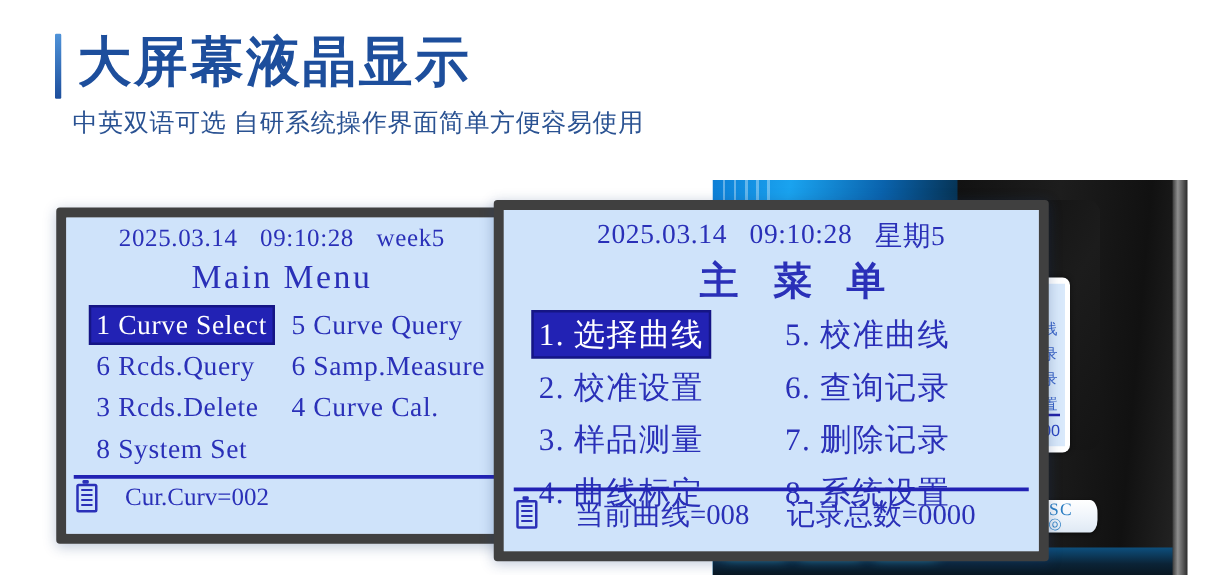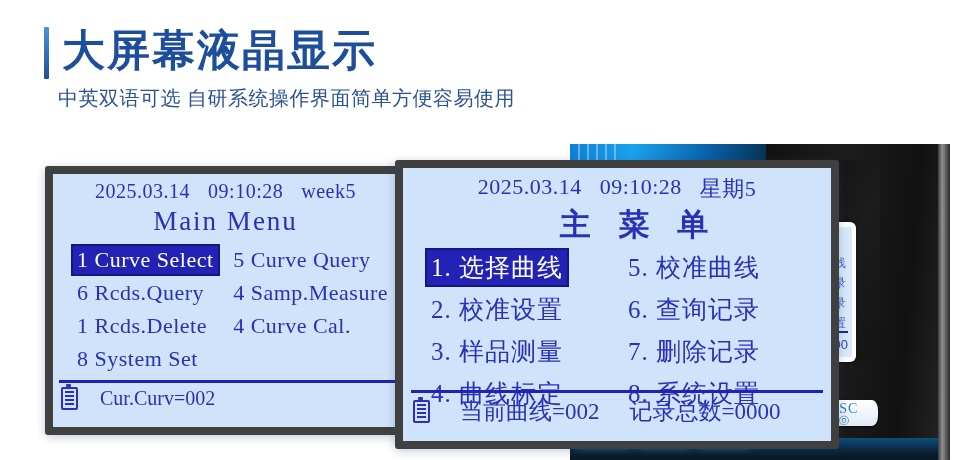--- a/index.html
+++ b/index.html
@@ -232,22 +232,22 @@
         <span>09:10:28</span>
         <span>week5</span>
       </div>
 
       <div class="lcd-title">Main Menu</div>
 
       <div class="lcd-menu">
         <div class="menu-item selected">1 Curve Select</div>
         <div class="menu-item">5 Curve Query</div>
         <div class="menu-item">6 Rcds.Query</div>
-        <div class="menu-item">4 Samp.Measure</div>
-        <div class="menu-item">1 Rcds.Delete</div>
+        <div class="menu-item">6 Samp.Measure</div>
+        <div class="menu-item">3 Rcds.Delete</div>
         <div class="menu-item">4 Curve Cal.</div>
         <div class="menu-item">8 System Set</div>
       </div>
 
       <div class="lcd-rule"></div>
 
       <div class="lcd-foot">
         <span class="battery-icon"></span>
         <span>Cur.Curv=002</span>
       </div>
@@ -276,19 +276,19 @@
         <div class="menu-item">3.  样品测量</div>
         <div class="menu-item">7.  删除记录</div>
         <div class="menu-item">4.  曲线标定</div>
         <div class="menu-item">8.  系统设置</div>
       </div>
 
       <div class="lcd-rule"></div>
 
       <div class="lcd-foot">
         <span class="battery-icon"></span>
-        <span>当前曲线=002</span>
+        <span>当前曲线=008</span>
         <span>记录总数=0000</span>
       </div>
 
     </div>
   </div>
 </div>
 
 </body></html>

